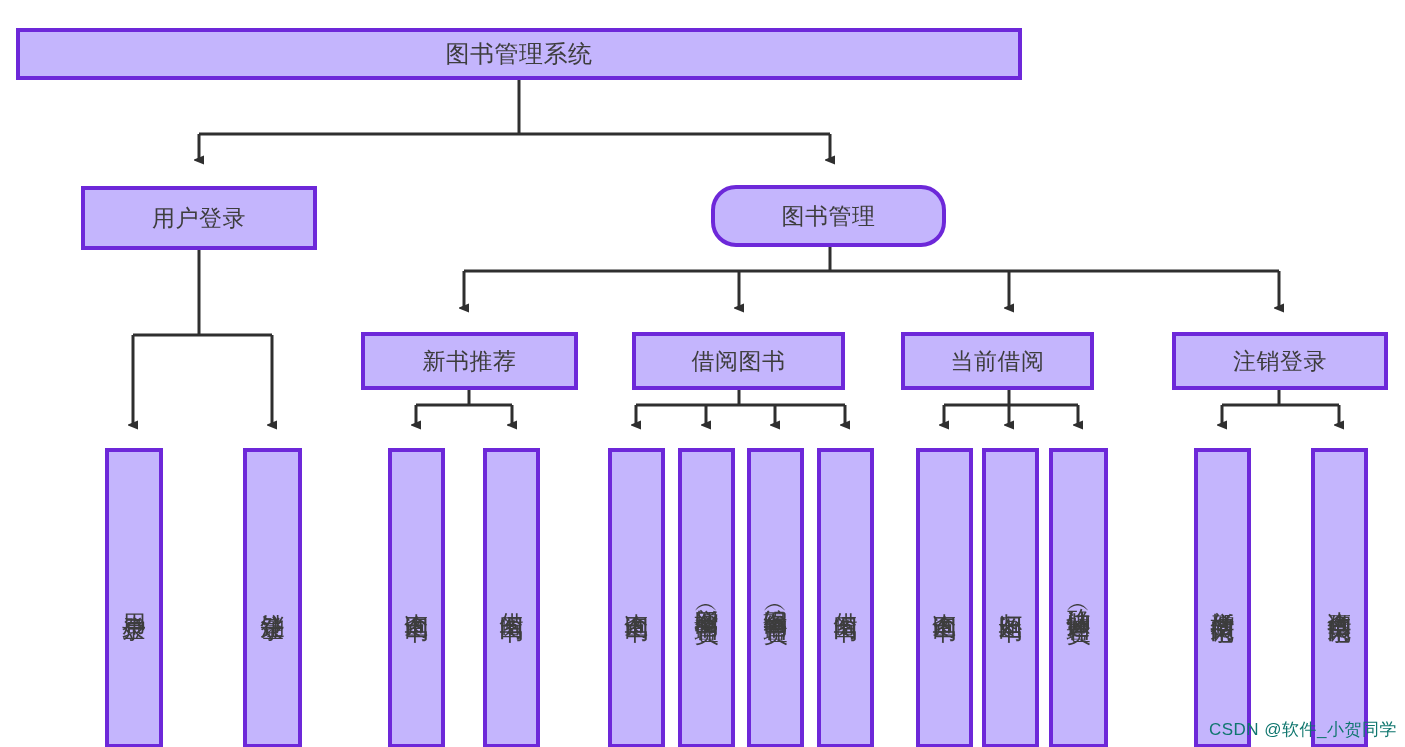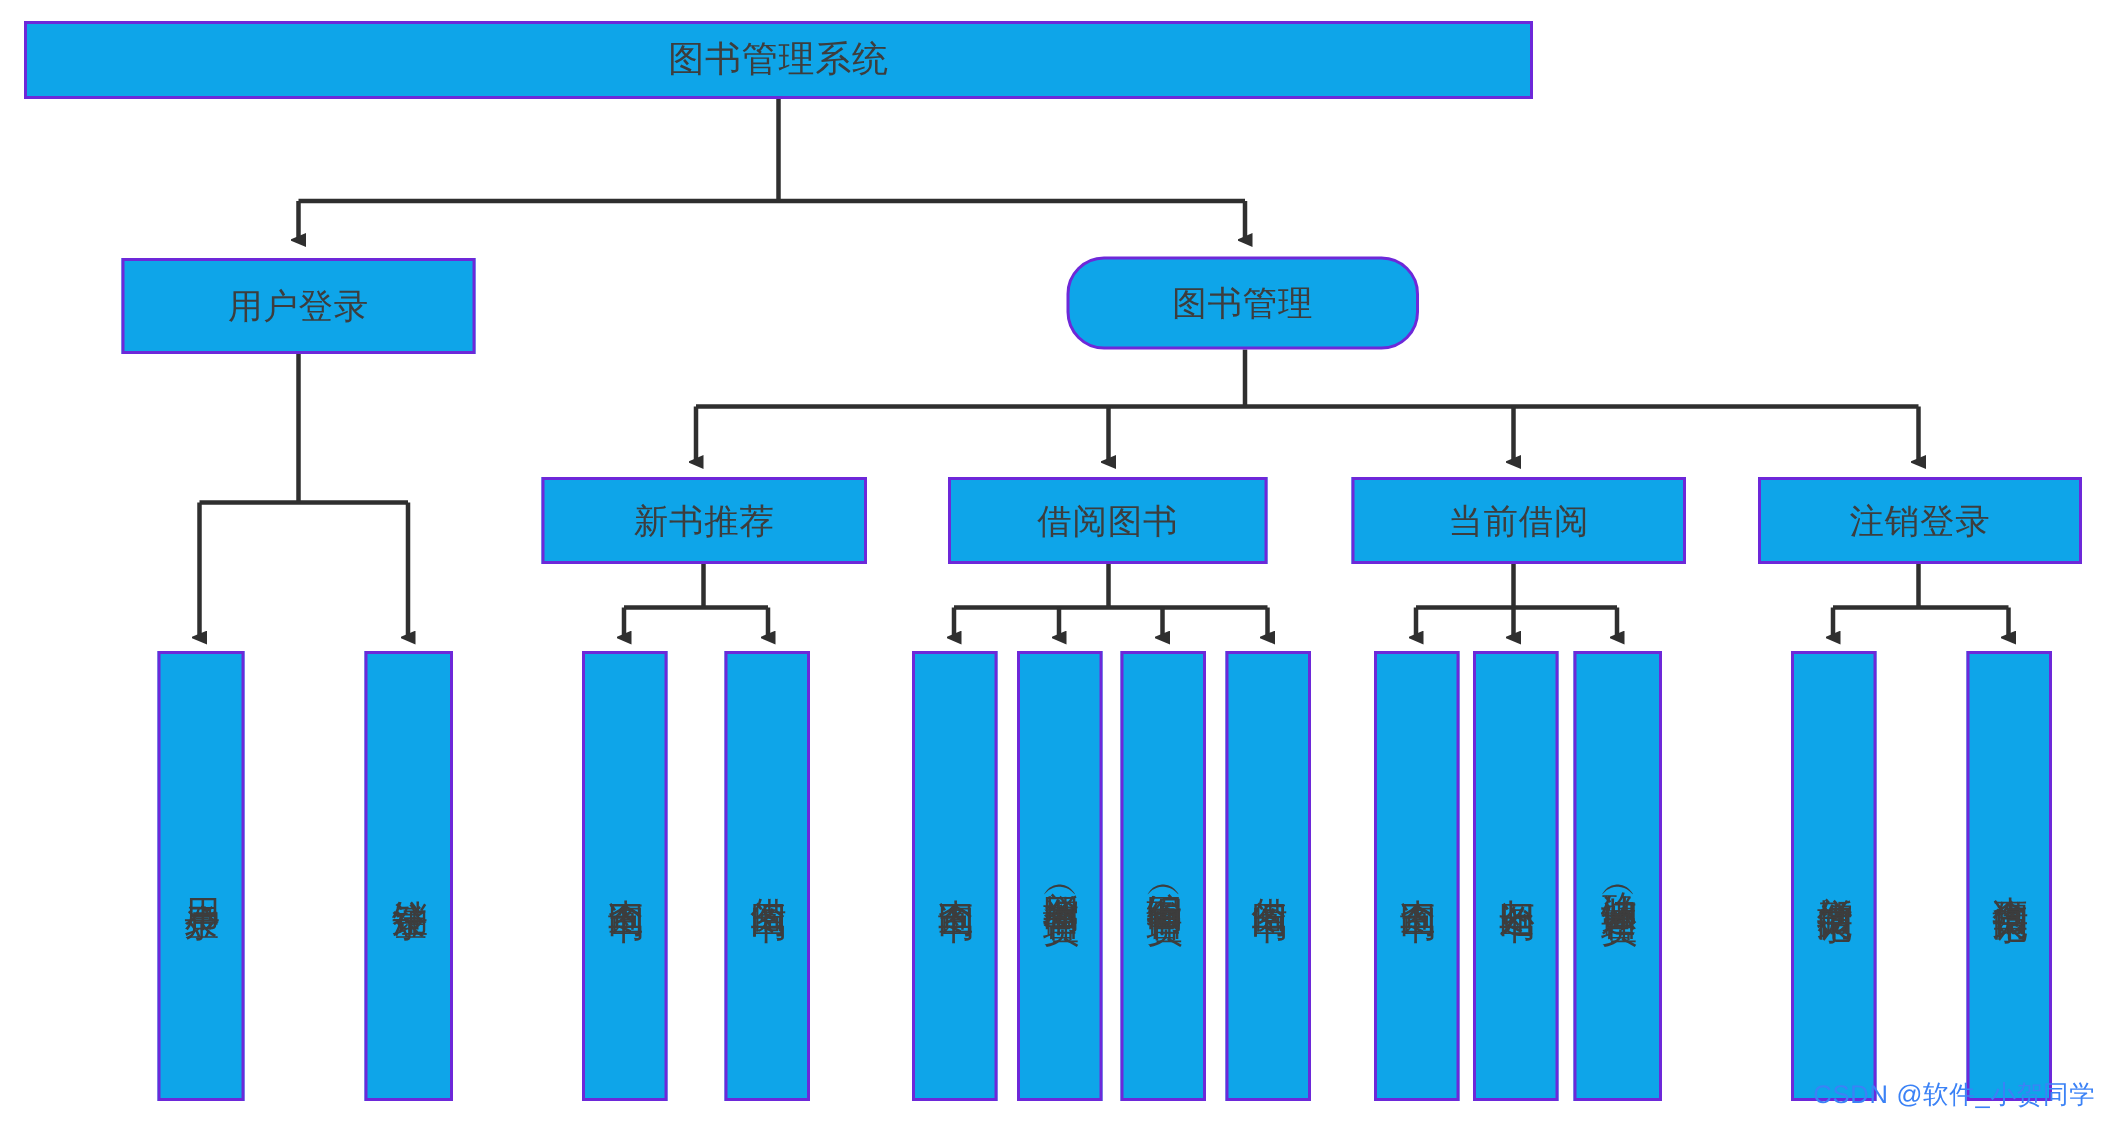--- a/index.html
+++ b/index.html
@@ -21,27 +21,28 @@
   svg#wires {
     position: absolute;
     left: 0;
     top: 0;
     width: 1405px;
     height: 747px;
   }
   .node {
     position: absolute;
     box-sizing: border-box;
-    background: #0ea5e9;
-    border: 2px solid #6d28d9;
+    background: #c4b5fd;
+    border: 4px solid #6d28d9;
     display: flex;
     align-items: center;
     justify-content: center;
     color: #3d3d3d;
     z-index: 2;
+    margin-top: 14px;
   }
   .node .label {
     display: block;
     text-align: center;
     letter-spacing: 0.5px;
   }
   
   .node.h .label {
     font-size: 23px;
     line-height: 1;
@@ -59,21 +60,21 @@
     font-size: 24px;
     line-height: 1.16;
     letter-spacing: 2px;
     white-space: nowrap;
   }
   .watermark {
     position: absolute;
     right: 8px;
     bottom: 6px;
     font-size: 17px;
-    color: #3b82f6;
+    color: #0f766e;
     letter-spacing: 0.5px;
     z-index: 3;
     white-space: nowrap;
   }
 </style>
 </head>
 <body>
 
 <div id="canvas">
 
@@ -137,21 +138,21 @@
   <div class="node h" style="left:711px; top:171px; width:235px; height:62px;border-radius:25px;">
     <span class="label">图书管理</span>
   </div>
 
   <div class="node h" style="left:361px; top:318px; width:217px; height:58px;justify-content:center;">
     <span class="label">新书推荐</span>
   </div>
   <div class="node h" style="left:632px; top:318px; width:213px; height:58px;">
     <span class="label">借阅图书</span>
   </div>
-  <div class="node h" style="left:901px; top:318px; width:223px; height:58px;justify-content:center;">
+  <div class="node h" style="left:901px; top:318px; width:193px; height:58px;justify-content:center;">
     <span class="label">当前借阅</span>
   </div>
   <div class="node h" style="left:1172px; top:318px; width:216px; height:58px;">
     <span class="label">注销登录</span>
   </div>
 
   <div class="node v" style="left:105px; top:434px; width:58px; height:300px;">
     <span class="label">用户登录</span>
   </div>
   <div class="node v" style="left:243px; top:434px; width:59px; height:300px;">

